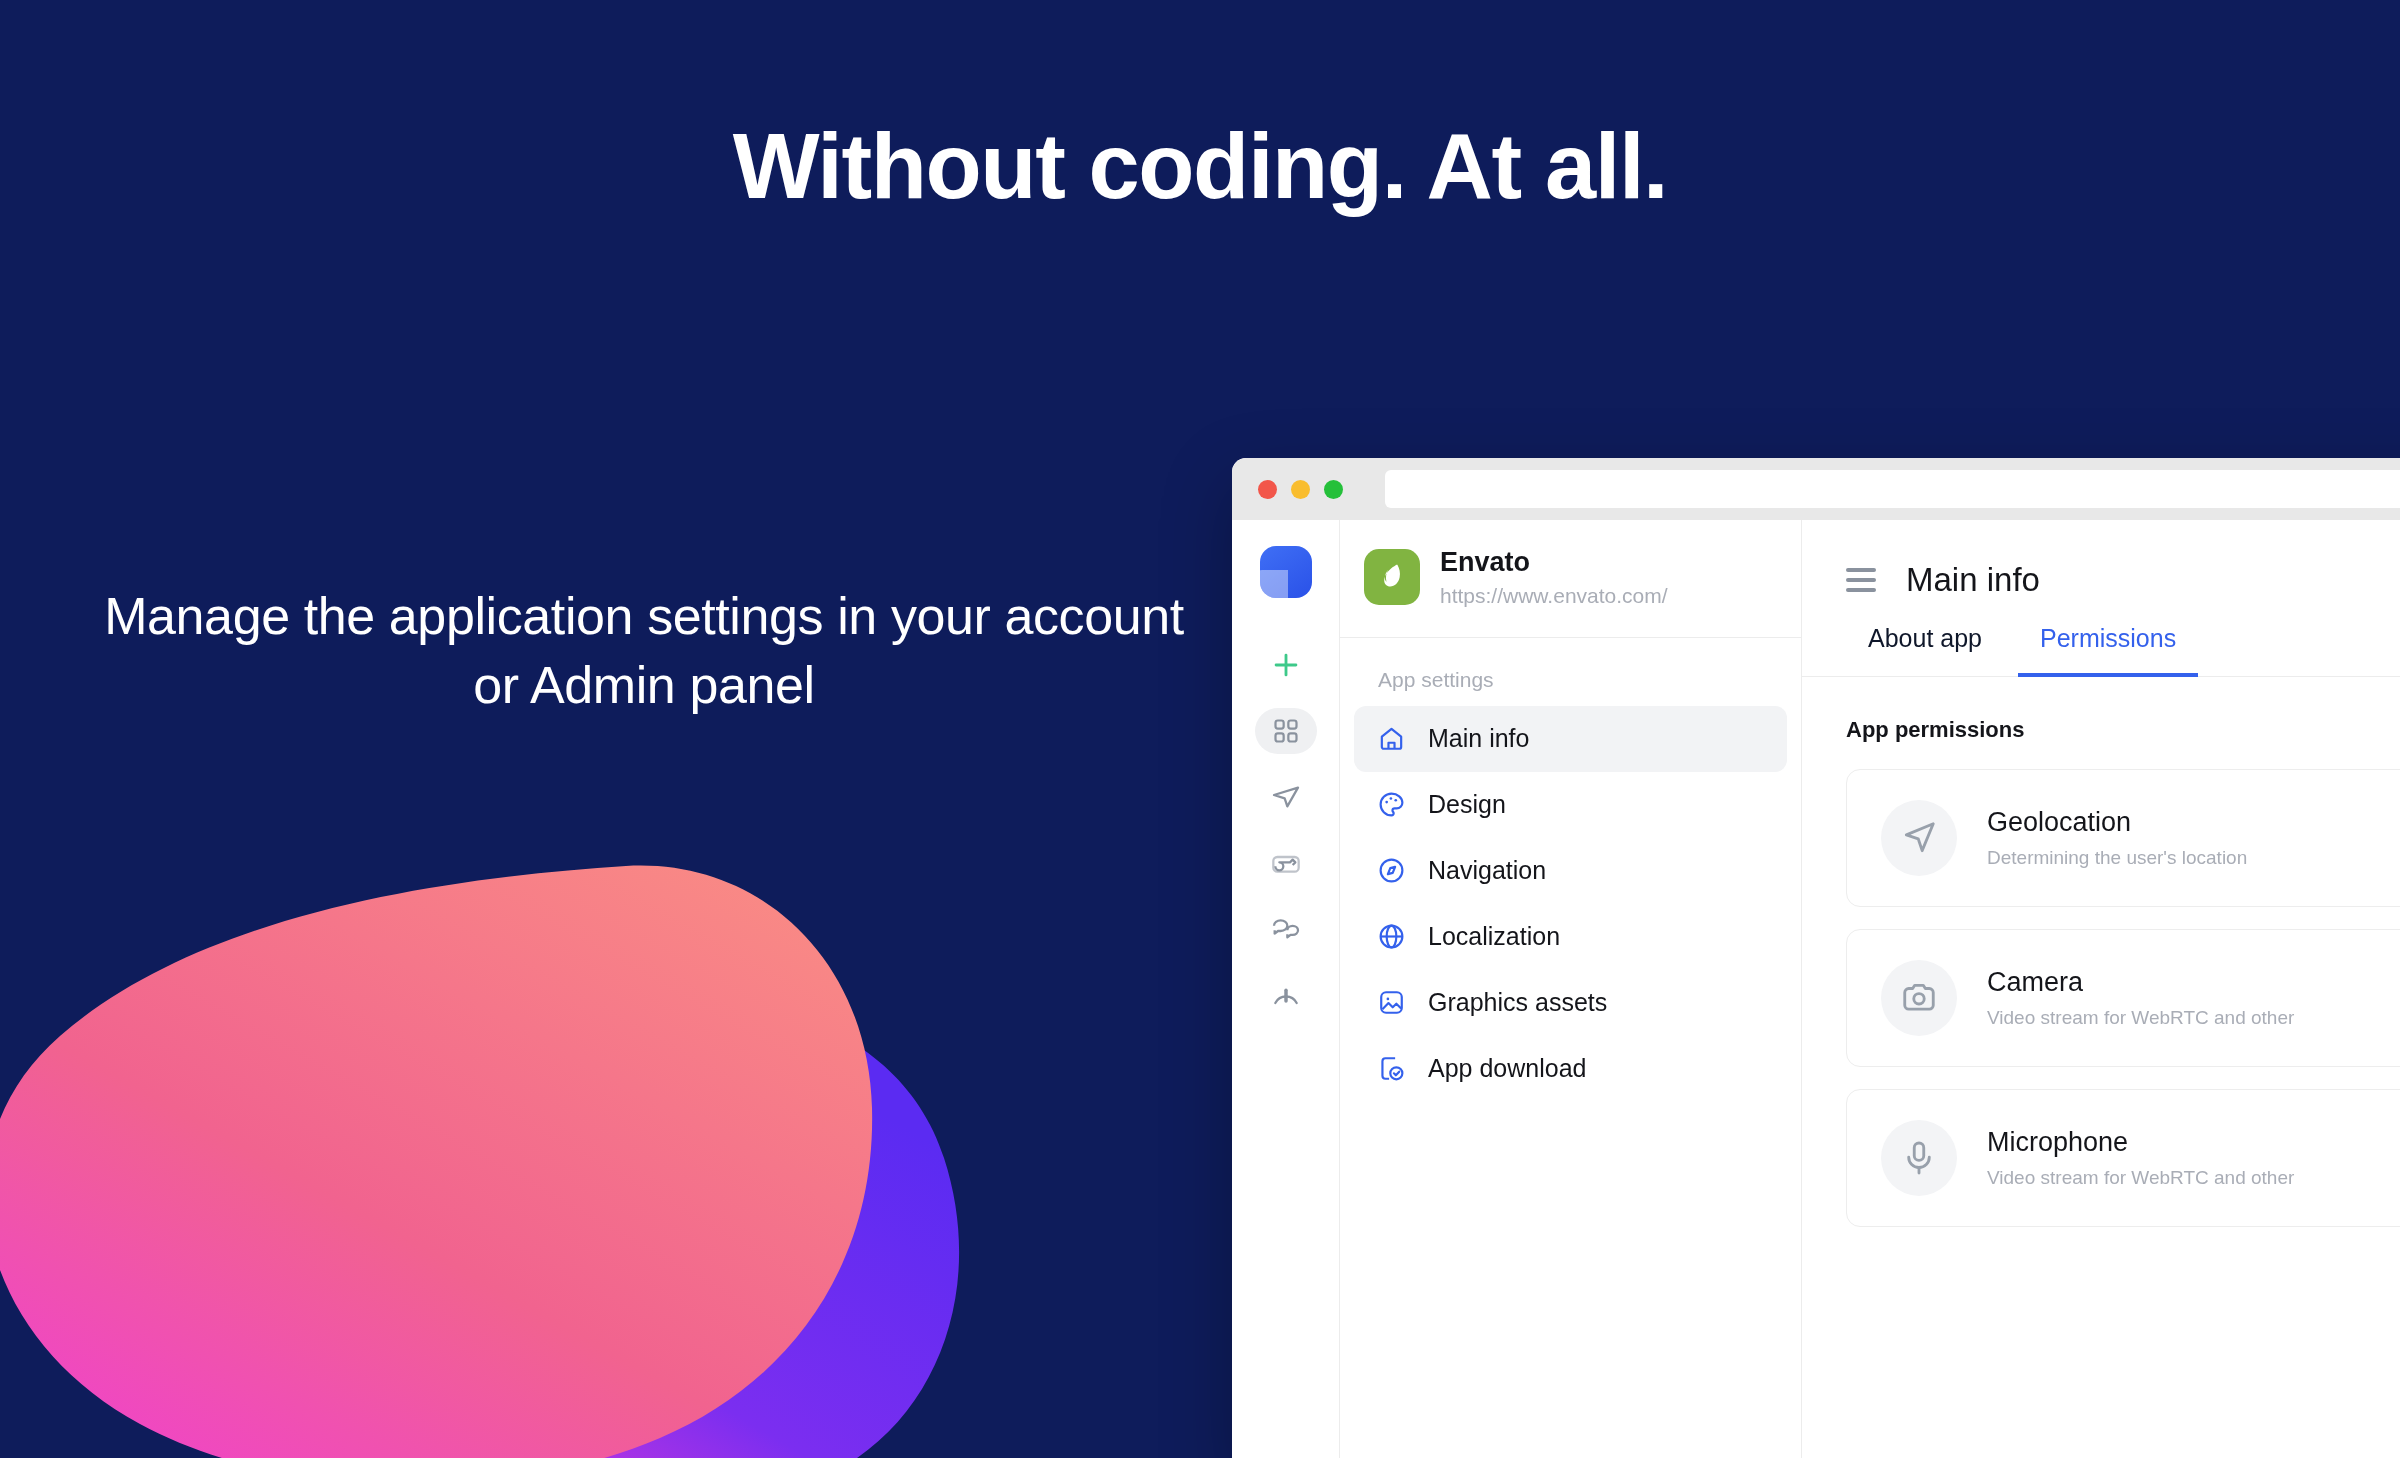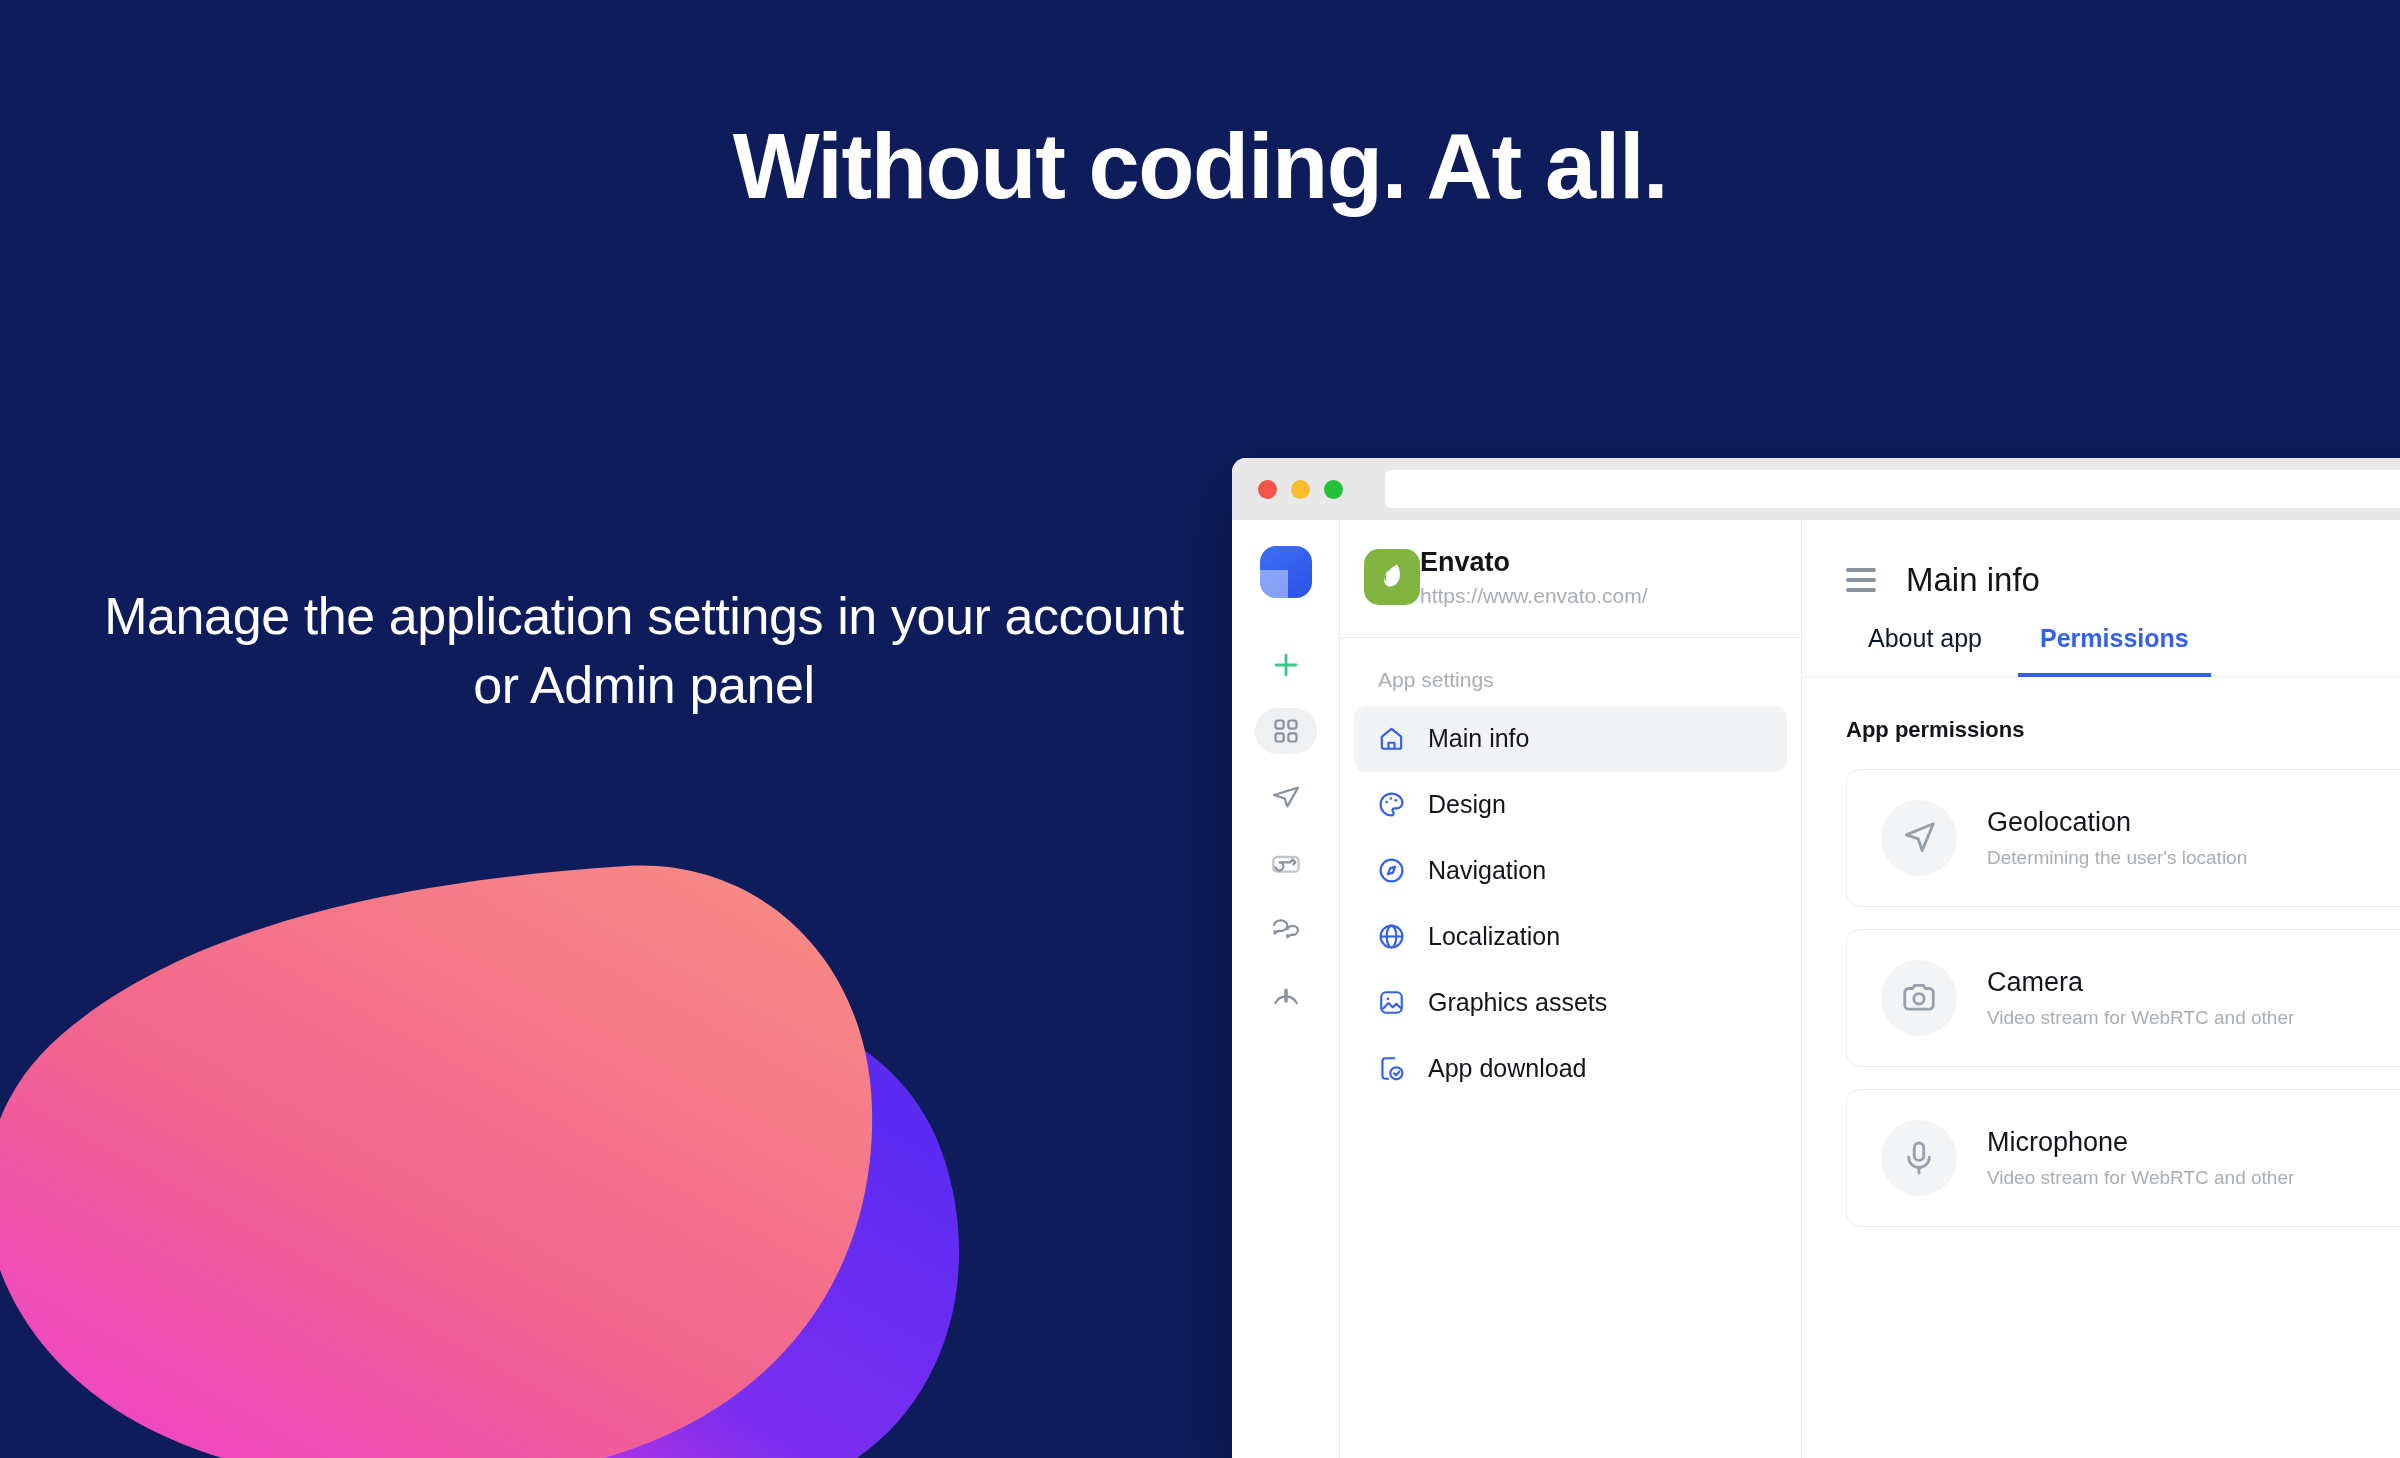--- a/index.html
+++ b/index.html
@@ -117,21 +117,21 @@
   
   .settings {
     width: 462px;
     background: #ffffff;
     border-right: 1px solid #ececec;
     flex: 0 0 auto;
     display: flex;
     flex-direction: column;
   }
   .site-head {
-    display: flex; align-items: center; 
+    display: flex; align-items: center; gap: 20px;
     padding: 26px 26px 28px 24px;
     border-bottom: 1px solid #ececec;
   }
   .site-logo {
     width: 56px; height: 56px;
     border-radius: 15px;
     background: #81b441;
     display: flex; align-items: center; justify-content: center;
     flex: 0 0 auto;
   }
@@ -177,21 +177,21 @@
     padding-left: 44px;
     border-bottom: 1px solid #ececec;
   }
   .tab {
     font-size: 25px;
     color: #0f172a;
     padding: 12px 22px 20px;
     border-bottom: 4px solid transparent;
     margin-bottom: -1px;
   }
-  .tab.active { color: #3461ec; border-bottom-color: #3461ec; font-weight: 700; }
+  .tab.active { color: #3461ec; border-bottom-color: #3461ec; font-weight: 400; }
 
   .perm-label {
     font-size: 22px; font-weight: 700; color: #14151a;
     padding: 40px 0 26px 44px;
   }
   .cards { padding: 0 0 0 44px; display: flex; flex-direction: column; gap: 22px; }
   .card {
     display: flex; align-items: center; gap: 30px;
     border: 1px solid #ededed;
     border-radius: 14px;

